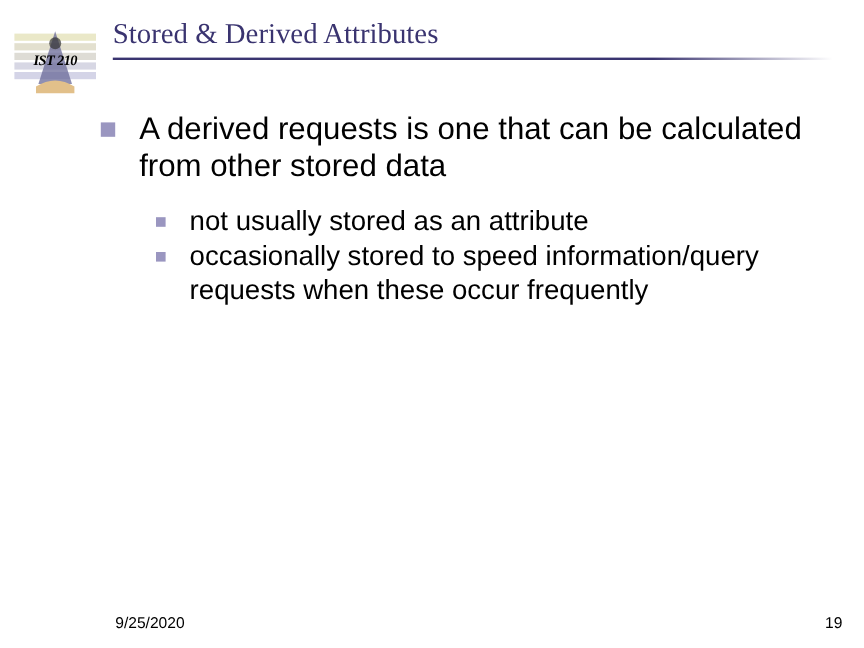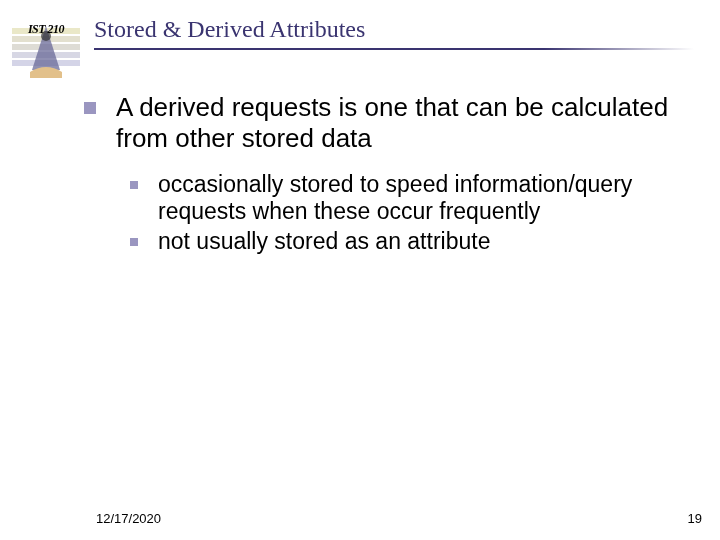--- a/index.html
+++ b/index.html
@@ -18,21 +18,21 @@
     position: relative;
     box-sizing: border-box;
   }
   .logo {
     position: absolute;
     top: 22px;
     left: 8px;
     width: 76px;
     height: 56px;
     display: flex;
-    align-items: flex-start;
+    align-items: center;
     justify-content: center;
   }
   .logo-text {
     position: absolute;
     font-family: "Comic Sans MS", cursive;
     font-style: italic;
     font-weight: bold;
     font-size: 12px;
     color: #000;
     letter-spacing: -0.5px;
@@ -139,27 +139,27 @@
   <div class="body-area">
 
     <div class="bullet-l1">
       <span class="square-l1"></span>
       <span>A derived requests is one that can be calculated from other stored data</span>
     </div>
 
     <div class="sub-group">
       <div class="bullet-l2">
         <span class="square-l2"></span>
-        <span>occasionally stored to speed information/query requests when these occur frequently</span>
+        <span>not usually stored as an attribute</span>
       </div>
       <div class="bullet-l2">
         <span class="square-l2"></span>
-        <span>not usually stored as an attribute</span>
+        <span>occasionally stored to speed information/query requests when these occur frequently</span>
       </div>
     </div>
 
 
   </div>
 
-  <div class="footer-date">12/17/2020</div>
+  <div class="footer-date">9/25/2020</div>
   <div class="footer-page">19</div>
 
 </div>
 
 </body></html>

